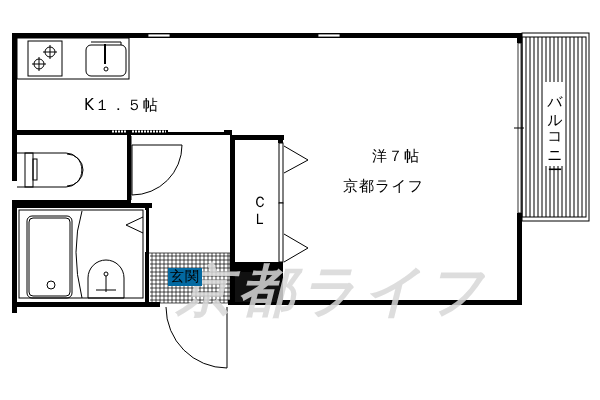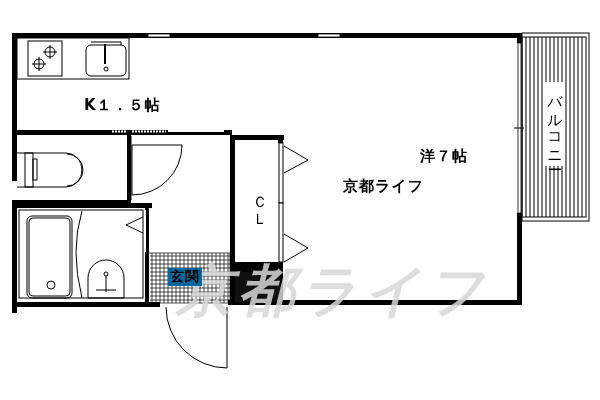--- a/index.html
+++ b/index.html
@@ -1,18 +1,18 @@
 <!DOCTYPE html>
 <html><head>
 <meta charset="utf-8">
 <style>
   html, body { margin: 0; padding: 0; background: #ffffff; }
   body { width: 600px; height: 400px; position: relative; overflow: hidden; font-family: "DejaVu Sans", sans-serif; }
   svg { position: absolute; left: 0; top: 0; }
-  .lbl { position: absolute; color: #000; font-size: 15px; white-space: nowrap; letter-spacing: 1px; font-weight: bold; }
+  .lbl { position: absolute; color: #000; font-size: 15px; white-space: nowrap; letter-spacing: 1px; }
   .vlbl { position: absolute; color: #000; font-size: 15px; writing-mode: vertical-rl; letter-spacing: 2px; background: #fff; padding: 3px 0; }
   .genkan { background: #0369a1; font-size: 14px; padding: 0 2px; }
   .wm { position: absolute; color: #d8d8d8; font-weight: bold; font-style: italic; font-size: 56px; letter-spacing: 6px; opacity: 0.85; }
 </style>
 </head>
 <body>
 
 <svg width="600" height="400" viewBox="0 0 600 400">
 
   <g stroke="#000" stroke-width="0.7">
@@ -120,17 +120,17 @@
   <g fill="none" stroke="#000" stroke-width="1">
     <rect x="522" y="33" width="67" height="188"></rect>
     <rect x="522" y="37" width="64" height="180"></rect>
     <path d="M526 37V217M530 37V217M534 37V217M538 37V217M542 37V217M546 37V217M550 37V217M554 37V217M558 37V217M562 37V217M566 37V217M570 37V217M574 37V217M578 37V217M582 37V217"></path>
   </g>
 </svg>
 
 <div class="wm" style="left:176px; top:254px;">京都ライフ</div>
 
 <div class="lbl" style="left:84px; top:96px;">K１．５帖</div>
-<div class="lbl" style="left:372px; top:147px;margin-left:48px;">洋７帖</div>
+<div class="lbl" style="left:372px; top:147px;">洋７帖</div>
 <div class="lbl" style="left:343px; top:177px;">京都ライフ</div>
 <div class="vlbl" style="left:250px; top:183px; background:transparent;">ＣＬ</div>
 <div class="lbl genkan" style="left:168px; top:268px;">玄関</div>
 <div class="vlbl" style="left:545px; top:82px;">バルコニー</div>
 
 </body></html>

